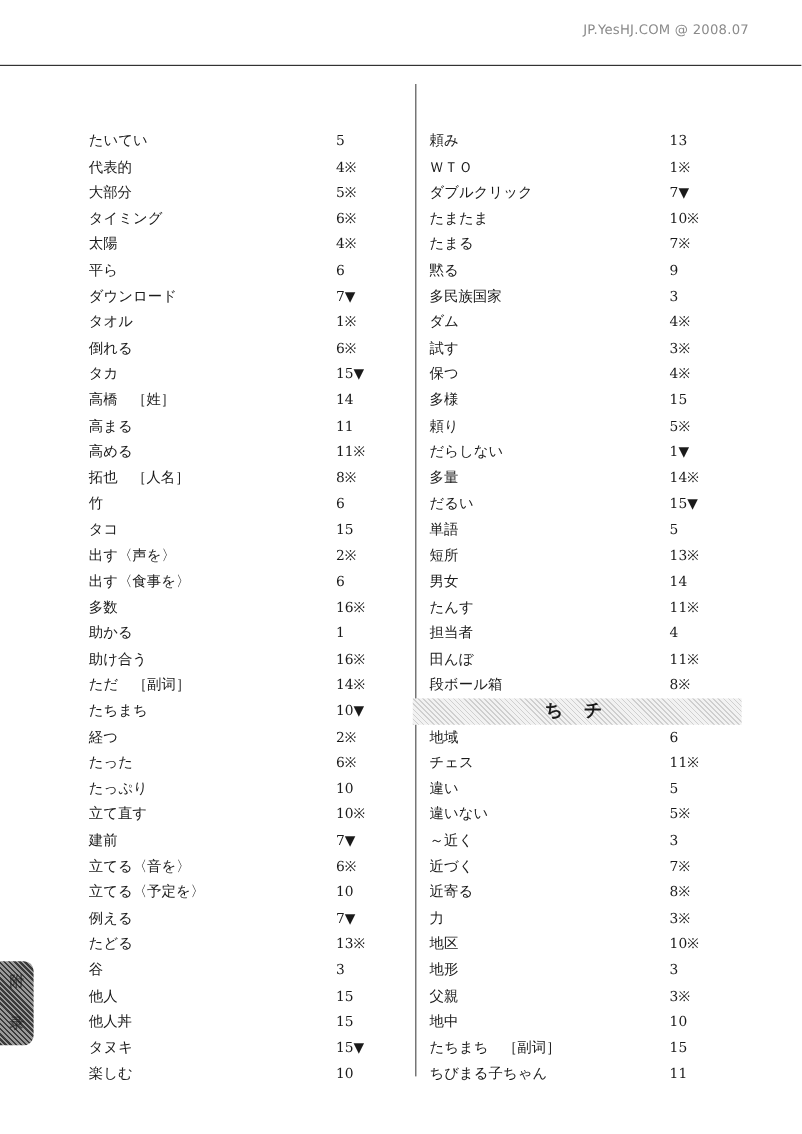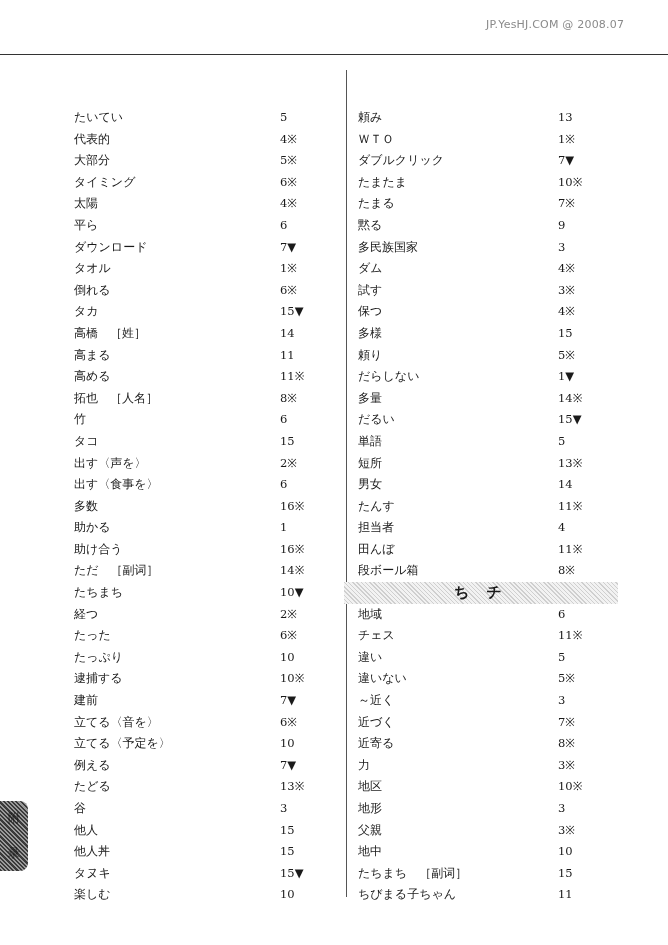--- a/index.html
+++ b/index.html
@@ -163,21 +163,21 @@
     </div>
     <div class="row">
       <span class="term">たった</span>
       <span class="page">6※</span>
     </div>
     <div class="row">
       <span class="term">たっぷり</span>
       <span class="page">10</span>
     </div>
     <div class="row">
-      <span class="term">逮捕する</span>
+      <span class="term">立て直す</span>
       <span class="page">10※</span>
     </div>
     <div class="row">
       <span class="term">建前</span>
       <span class="page">7▼</span>
     </div>
     <div class="row">
       <span class="term">立てる〈音を〉</span>
       <span class="page">6※</span>
     </div>

